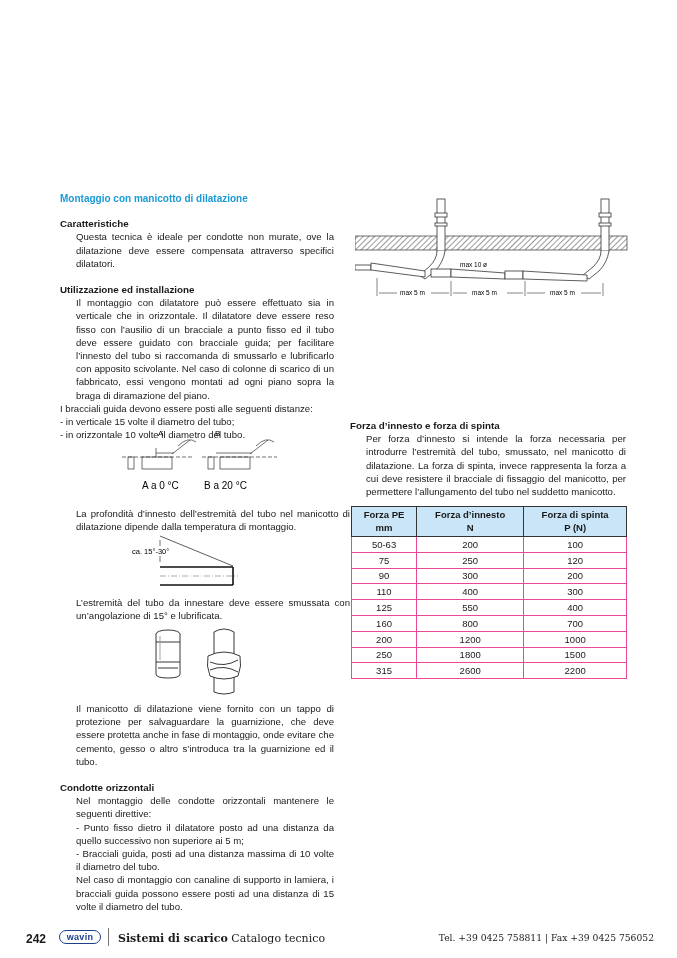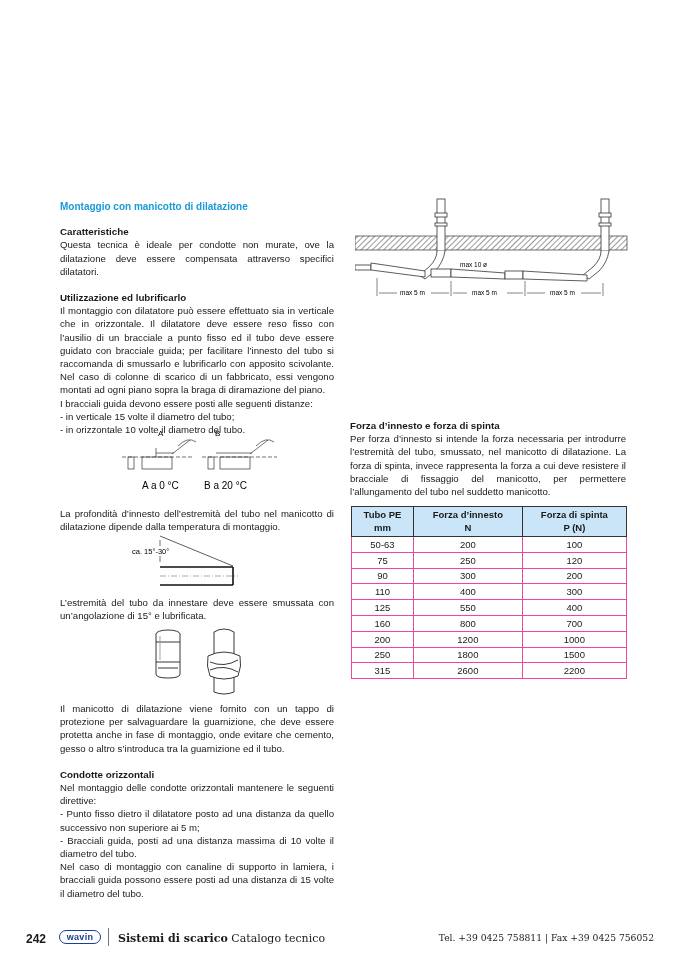--- a/index.html
+++ b/index.html
@@ -4,46 +4,46 @@
 <style>
   html, body { margin: 0; padding: 0; background: #ffffff; }
   body { width: 677px; height: 958px; position: relative; overflow: hidden;
          font-family: "Liberation Sans", sans-serif; color: #1a1a1a; }
   .col { position: absolute; font-size: 9.6px; line-height: 13.2px; }
   .col-left { left: 60px; width: 274px; }
   .col-right { left: 350px; width: 276px; }
   .title-blue { color: #1a9ad6; font-weight: bold; font-size: 10px; }
   .h { font-weight: bold; font-size: 9.8px; }
   p { margin: 0; }
-  .justify { text-align: justify; }
+  .justify { text-align: justify; margin-left: 16px; }
   .fig { position: absolute; }
   table.forces { position: absolute; left: 351px; top: 506px; width: 276px; border-collapse: collapse;
                  font-size: 9.5px; }
   table.forces th { background: #c9e5f7; font-weight: bold; border: 1px solid #333; padding: 2px 2px; line-height: 12.5px; }
   table.forces td { border: 1px solid #ec4899; text-align: center; height: 14.8px; padding: 0; }
   .footer { position: absolute; top: 928px; left: 0; width: 677px; height: 20px; font-size: 9.5px; }
   .page-num { position: absolute; left: 20px; top: 4px; font-weight: bold; font-size: 12px; margin-left: 6px; }
   .logo { position: absolute; left: 59px; top: 2px; width: 40px; height: 12px; border: 1.4px solid #1c3f8c;
           border-radius: 7px; color: #1c3f8c; font-weight: bold; font-size: 9px; line-height: 12px; text-align: center;
           font-family: Liberation Sans, sans-serif; letter-spacing: 0.3px; }
   .vsep { position: absolute; left: 108px; top: 0px; width: 1px; height: 18px; background: #777; }
   .catalog { position: absolute; left: 118px; top: 4px; font-family: "DejaVu Serif", serif; font-size: 11px; }
   .catalog b { font-weight: bold; }
   .contact { position: absolute; right: 23px; top: 4px; font-family: "DejaVu Serif", serif; font-size: 9.2px; text-align: center; }
 </style>
 </head>
 <body>
 
-<div class="col col-left" style="top:200px;">
+<div class="col col-left" style="top:192px;">
   <p class="title-blue">Montaggio con manicotto di dilatazione</p>
   <div style="height:12px"></div>
   <p class="h">Caratteristiche</p>
   <p class="justify">Questa tecnica è ideale per condotte non murate, ove la dilatazione deve essere compensata attraverso specifici dilatatori.</p>
   <div style="height:13px"></div>
-  <p class="h">Utilizzazione ed lubrificarlo</p>
+  <p class="h">Utilizzazione ed installazione</p>
   <p class="justify">Il montaggio con dilatatore può essere effettuato sia in verticale che in orizzontale. Il dilatatore deve essere reso fisso con l’ausilio di un bracciale a punto fisso ed il tubo deve essere guidato con bracciale guida; per facilitare l’innesto del tubo si raccomanda di smussarlo e lubrificarlo con apposito scivolante. Nel caso di colonne di scarico di un fabbricato, essi vengono montati ad ogni piano sopra la braga di diramazione del piano.</p>
   <p>I bracciali guida devono essere posti alle seguenti distanze:</p>
   <p>- in verticale 15 volte il diametro del tubo;</p>
   <p>- in orizzontale 10 volte il diametro del tubo.</p>
 </div>
 
 <svg class="fig" style="left:112px; top:424px;" width="170" height="70">
   <text x="46" y="12" font-size="8" font-family="Liberation Sans, sans-serif">A</text>
   <text x="103" y="12" font-size="8" font-family="Liberation Sans, sans-serif">B</text>
   <g stroke="#333" fill="none" stroke-width="0.7">
@@ -154,21 +154,21 @@
 </svg>
 
 <div class="col col-right" style="top:419px;">
   <p class="h">Forza d’innesto e forza di spinta</p>
   <p class="justify">Per forza d’innesto si intende la forza necessaria per introdurre l’estremità del tubo, smussato, nel manicotto di dilatazione. La forza di spinta, invece rappresenta la forza a cui deve resistere il bracciale di fissaggio del manicotto, per permettere l’allungamento del tubo nel suddetto manicotto.</p>
 </div>
 
 <table class="forces">
   <thead>
     <tr>
-      <th><span>Tubo PE</span><br><span>mm</span></th>
+      <th><span>Forza PE</span><br><span>mm</span></th>
       <th><span>Forza d’innesto</span><br><span>N</span></th>
       <th><span>Forza di spinta</span><br><span>P (N)</span></th>
     </tr>
   </thead>
   <tbody id="table-body">
       <tr>
         <td>50-63</td>
         <td>200</td>
         <td>100</td>
       </tr>

